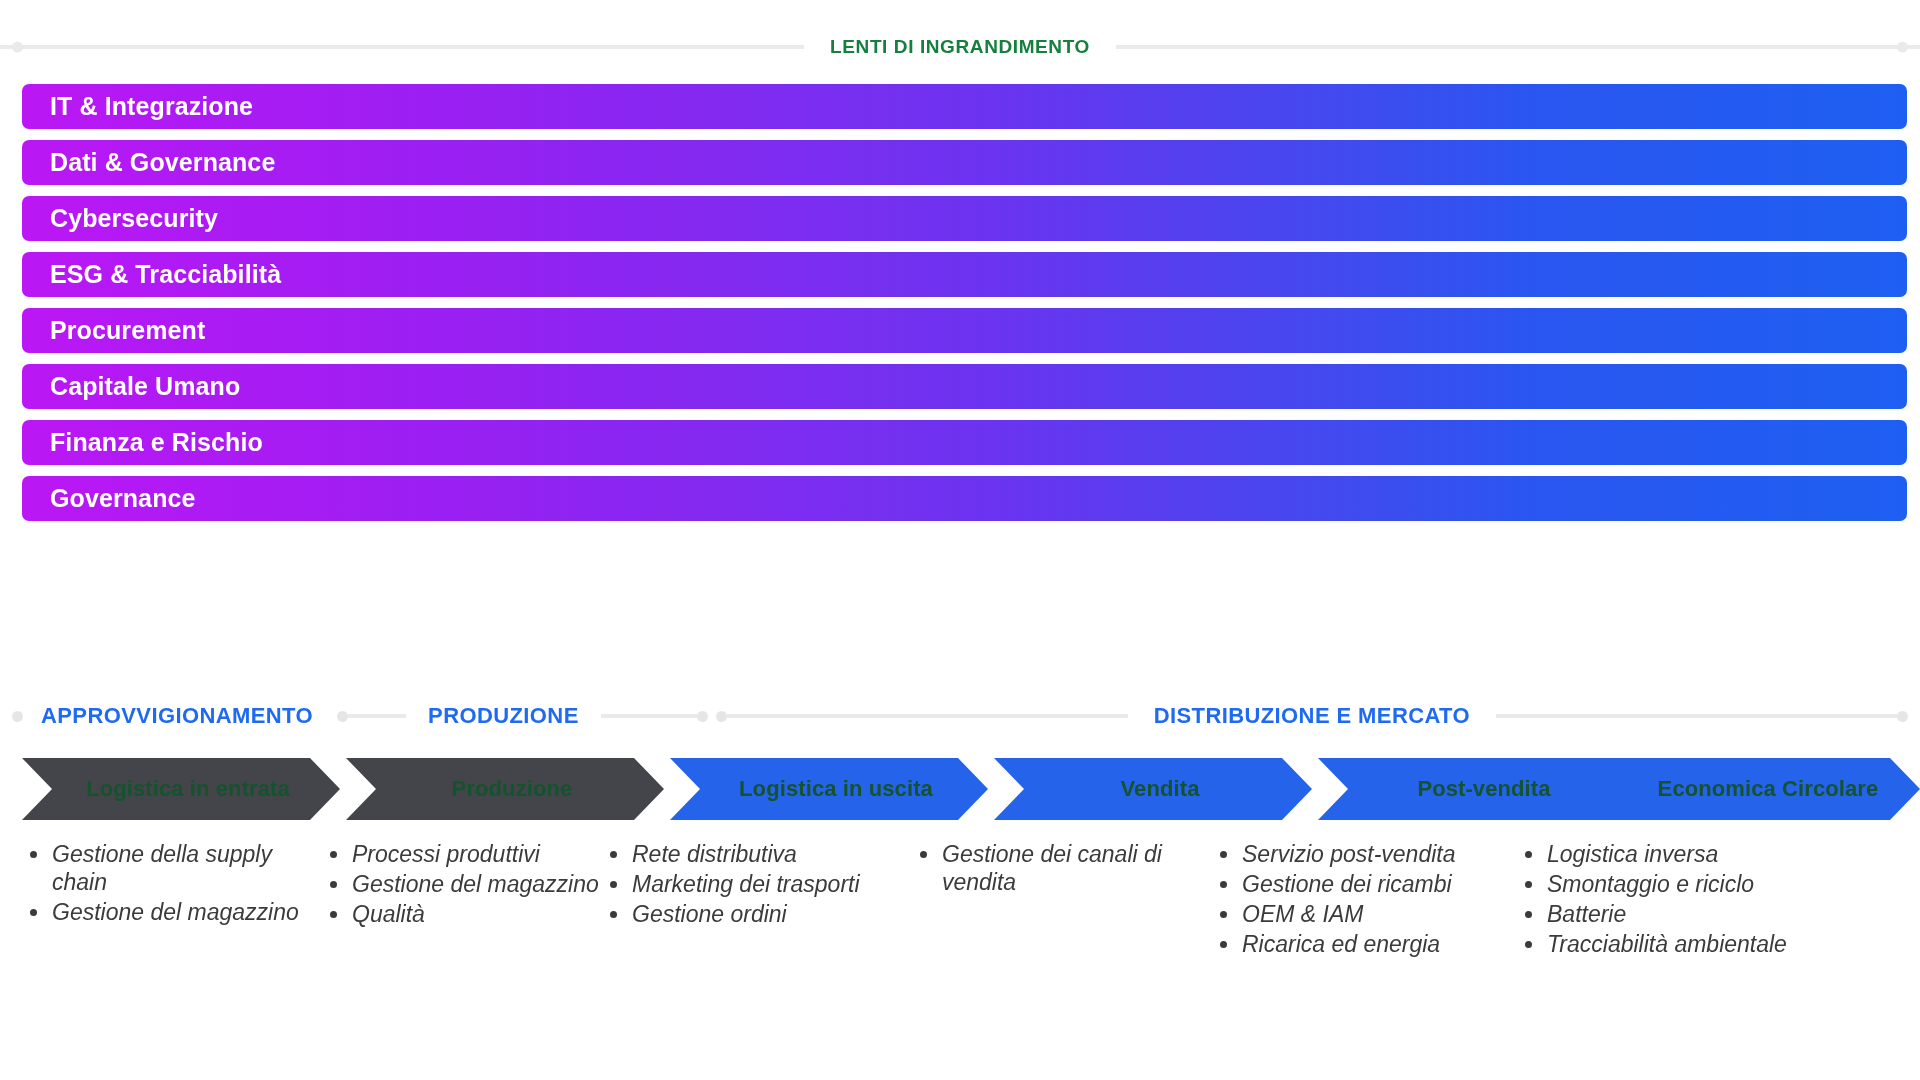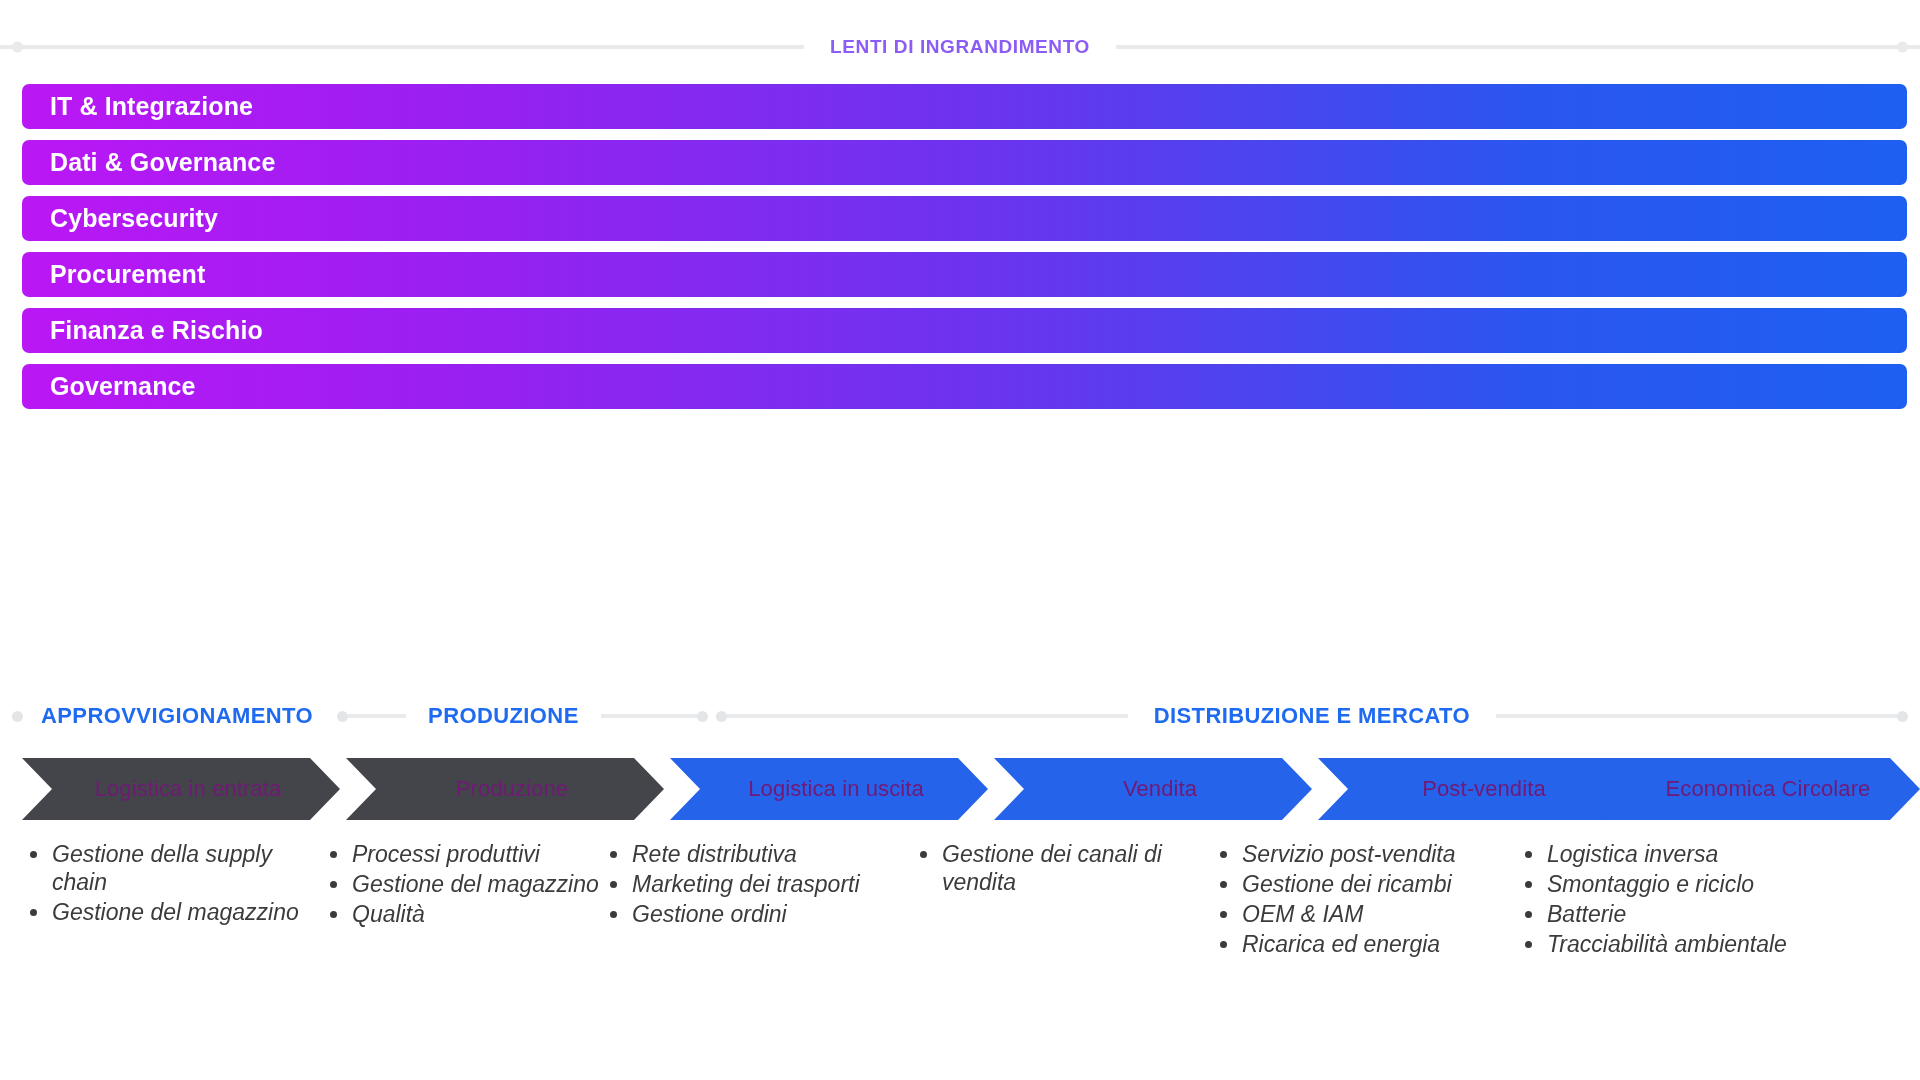--- a/index.html
+++ b/index.html
@@ -25,21 +25,21 @@
   .rule-line.cap-right::after {
     content: ""; position: absolute; top: 50%;
     width: 11px; height: 11px; border-radius: 50%;
     background: #E9EAEC; transform: translateY(-50%);
   }
   .rule-line.cap-left::before { left: 12px; }
   .rule-line.cap-right::after { right: 12px; }
   .rule-title {
     flex: 0 0 auto;
     padding: 0 26px;
-    color: #8b5cf6;
+    color: #15803d;
     font-size: 19px;
     font-weight: bold;
     letter-spacing: 0.6px;
     white-space: nowrap;
   }
 
   
   .bars {
     position: absolute; left: 22px; top: 84px;
     width: 1885px;
@@ -82,21 +82,21 @@
     position: absolute; left: 22px; top: 758px;
     width: 1898px; height: 62px;
   }
   .chev {
     position: absolute; top: 0; height: 62px;
     display: flex; align-items: center; justify-content: center;
   }
   .chev svg { position: absolute; left: 0; top: 0; }
   .chev-label {
     position: relative; z-index: 2;
-    color: #701a75; font-size: 22px; font-weight: normal;
+    color: #14532d; font-size: 22px; font-weight: bold;
     white-space: nowrap; letter-spacing: 0.1px;
     padding-left: 14px;
   }
 
   
   .bullet-cols {
     position: absolute; left: 22px; top: 840px;
     width: 1898px;
     display: flex;
   }
@@ -133,21 +133,27 @@
     <div class="bar">
         <span class="bar-label">IT &amp; Integrazione</span>
       </div>
     <div class="bar">
         <span class="bar-label">Dati &amp; Governance</span>
       </div>
     <div class="bar">
         <span class="bar-label">Cybersecurity</span>
       </div>
     <div class="bar">
+        <span class="bar-label">ESG &amp; Tracciabilità</span>
+      </div>
+    <div class="bar">
         <span class="bar-label">Procurement</span>
+      </div>
+    <div class="bar">
+        <span class="bar-label">Capitale Umano</span>
       </div>
     <div class="bar">
         <span class="bar-label">Finanza e Rischio</span>
       </div>
     <div class="bar">
         <span class="bar-label">Governance</span>
       </div>
   </div>
 
   <div class="stage-rules">

